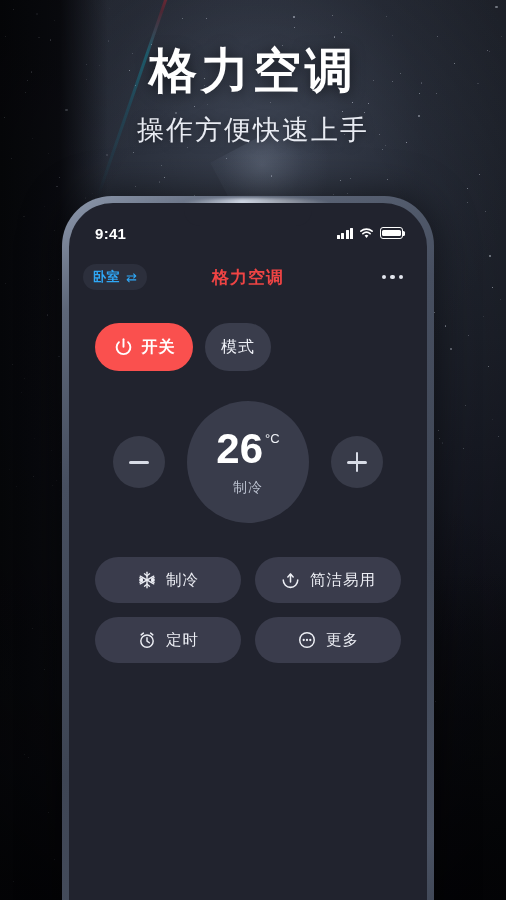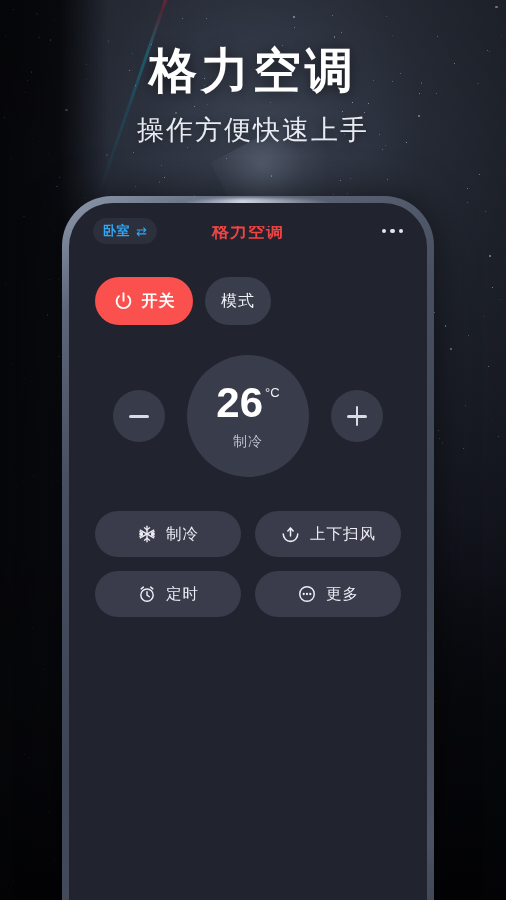--- a/index.html
+++ b/index.html
@@ -122,21 +122,21 @@
     border-radius:3px; position:relative; padding:1.3px;
   }
   .battery:after {
     content:""; position:absolute; right:-3.4px; top:3px;
     width:2px; height:5px; background:#fff; border-radius:0 1.5px 1.5px 0;
   }
   .battery i { display:block; height:100%; background:#fff; border-radius:1.5px; }
 
   
   .header {
-    display:flex; align-items:center; padding:8px 24px 0 24px;
+    display:flex; align-items:center; padding:8px 24px 0 14px;
     height:48px; position:relative;
   }
   .room-chip {
     display:flex; align-items:center; gap:6px;
     background:#2c2f3c; border-radius:14px;
     padding:4px 10px; cursor:pointer;
   }
   .room-chip .rtxt { font-size:13px; color:#2fa8f7; font-weight:bold; letter-spacing:0.5px; }
   .room-chip .swap { font-size:13px; color:#2fa8f7; }
   .dev-title {
@@ -507,20 +507,41 @@
 <div class="headline-wrap">
   <div class="headline">格力空调</div>
   <div class="subhead">操作方便快速上手</div>
 </div>
 
 <div class="phone">
   <div class="phone-highlight"></div>
   <div class="screen">
     <div class="notch"></div>
 
+    <div class="statusbar">
+      <div class="clock">9:41</div>
+      <div class="status-icons">
+        <div class="bars">
+          <span></span>
+            <span></span>
+            <span></span>
+            <span></span>
+        </div>
+        <span class="ico">
+          <svg width="15" height="12" viewBox="0 0 15 12">
+            <path d="M7.5 10.9 L5.6 8.6 a3.1 3.1 0 0 1 3.8 0 Z" fill="#fff"></path>
+            <path d="M3.9 6.7 a5.7 5.7 0 0 1 7.2 0" stroke="#fff" stroke-width="1.7" fill="none" stroke-linecap="round"></path>
+            <path d="M1.9 4.2 a8.8 8.8 0 0 1 11.2 0" stroke="#fff" stroke-width="1.7" fill="none" stroke-linecap="round"></path>
+          </svg>
+        </span>
+        <div class="battery">
+            <i></i>
+          </div>
+      </div>
+    </div>
 
     <div class="header">
       <div class="room-chip">
         <span class="rtxt">卧室</span>
         <span class="swap">⇄</span>
       </div>
       <div class="dev-title">格力空调</div>
       <div class="dots">
           <i></i>
           <i></i>
@@ -589,21 +610,21 @@
 
 
       <div class="gbtn">
         <span class="ico">
           <svg width="21" height="21" viewBox="0 0 22 22">
             <path d="M3.4 10.6 a7.6 7.6 0 0 0 15.2 0" stroke="#eceef4" stroke-width="1.6" fill="none" stroke-linecap="round"></path>
             <path d="M11 12.6 V4.4" stroke="#eceef4" stroke-width="1.6" fill="none" stroke-linecap="round"></path>
             <path d="M8.2 7.3 L11 4.3 L13.8 7.3" stroke="#eceef4" stroke-width="1.6" fill="none" stroke-linecap="round" stroke-linejoin="round"></path>
           </svg>
         </span>
-        <span class="lbl">上下扫风</span>
+        <span class="lbl">简洁易用</span>
       </div>
 
       <div class="gbtn">
         <span class="ico">
           <svg width="20" height="20" viewBox="0 0 22 22">
             <circle cx="11" cy="12.2" r="6.8" stroke="#eceef4" stroke-width="1.6" fill="none"></circle>
             <path d="M11 8.6 V12.2 L13.6 14.0" stroke="#eceef4" stroke-width="1.6" fill="none" stroke-linecap="round" stroke-linejoin="round"></path>
             <path d="M4.6 5.4 L7.0 3.4" stroke="#eceef4" stroke-width="1.6" fill="none" stroke-linecap="round"></path>
             <path d="M17.4 5.4 L15.0 3.4" stroke="#eceef4" stroke-width="1.6" fill="none" stroke-linecap="round"></path>
           </svg>

